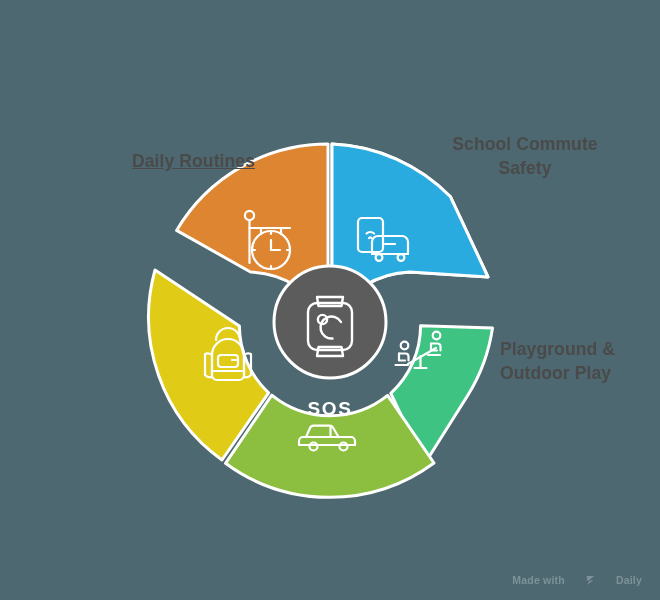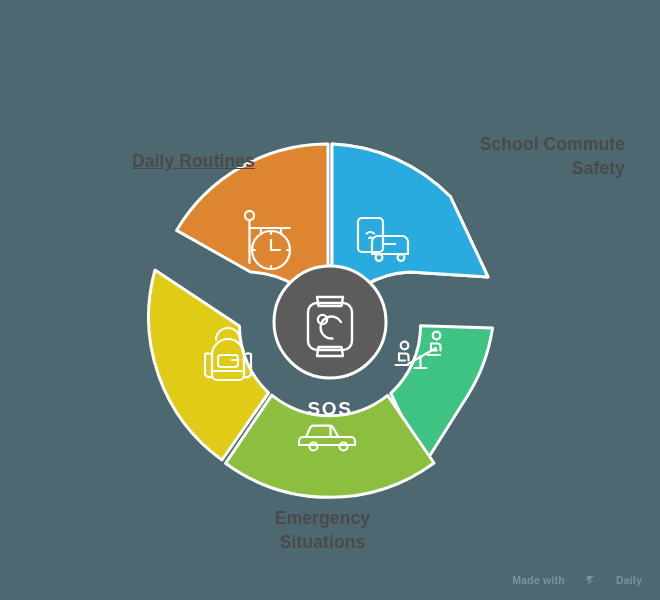--- a/index.html
+++ b/index.html
@@ -33,21 +33,21 @@
     position: absolute;
     color: #4a4a4a;
     font-size: 17.5px;
     font-weight: 700;
     line-height: 1.38;
     letter-spacing: 0.1px;
     white-space: pre-line;
   }
 
   #label-daily        { left: 40px;  top: 149px; width: 215px; text-align: right; text-decoration: underline; }
-  #label-commute      { left: 425px; top: 132px; width: 200px; text-align: right; }
+  #label-commute      { left: 425px; top: 132px; width: 200px; text-align: center; }
   #label-playground   { left: 500px; top: 337px; width: 160px; text-align: left; }
   #label-emergency    { left: 215px; top: 506px; width: 215px; text-align: center; }
   #label-afterschool  { left: 8px;   top: 337px; width: 142px; text-align: right; }
 
   .watermark {
     position: absolute;
     right: 18px;
     bottom: 14px;
     display: flex;
     align-items: flex-start;
@@ -190,23 +190,23 @@
       </g>
     </g>
 
   </svg>
 
   <div class="label" id="label-daily">Daily Routines</div>
 
   <div class="label" id="label-commute">School Commute
 Safety</div>
 
-
-  <div class="label" id="label-emergency">Emergency
-Situations</div>
+  <div class="label" id="label-playground">Playground &amp;
+Outdoor Play</div>
+
 
 
   <div class="watermark">
     <span>Made with</span>
     <span class="wm-mark">
       <svg width="11" height="11" viewBox="0 0 12 12">
         <path d="M2 1 L10 1 L4 6 L9 6 L2 11 L5 6 L2 6 Z" fill="#7d9199"></path>
       </svg>
     </span>
     <span>Daily</span>

